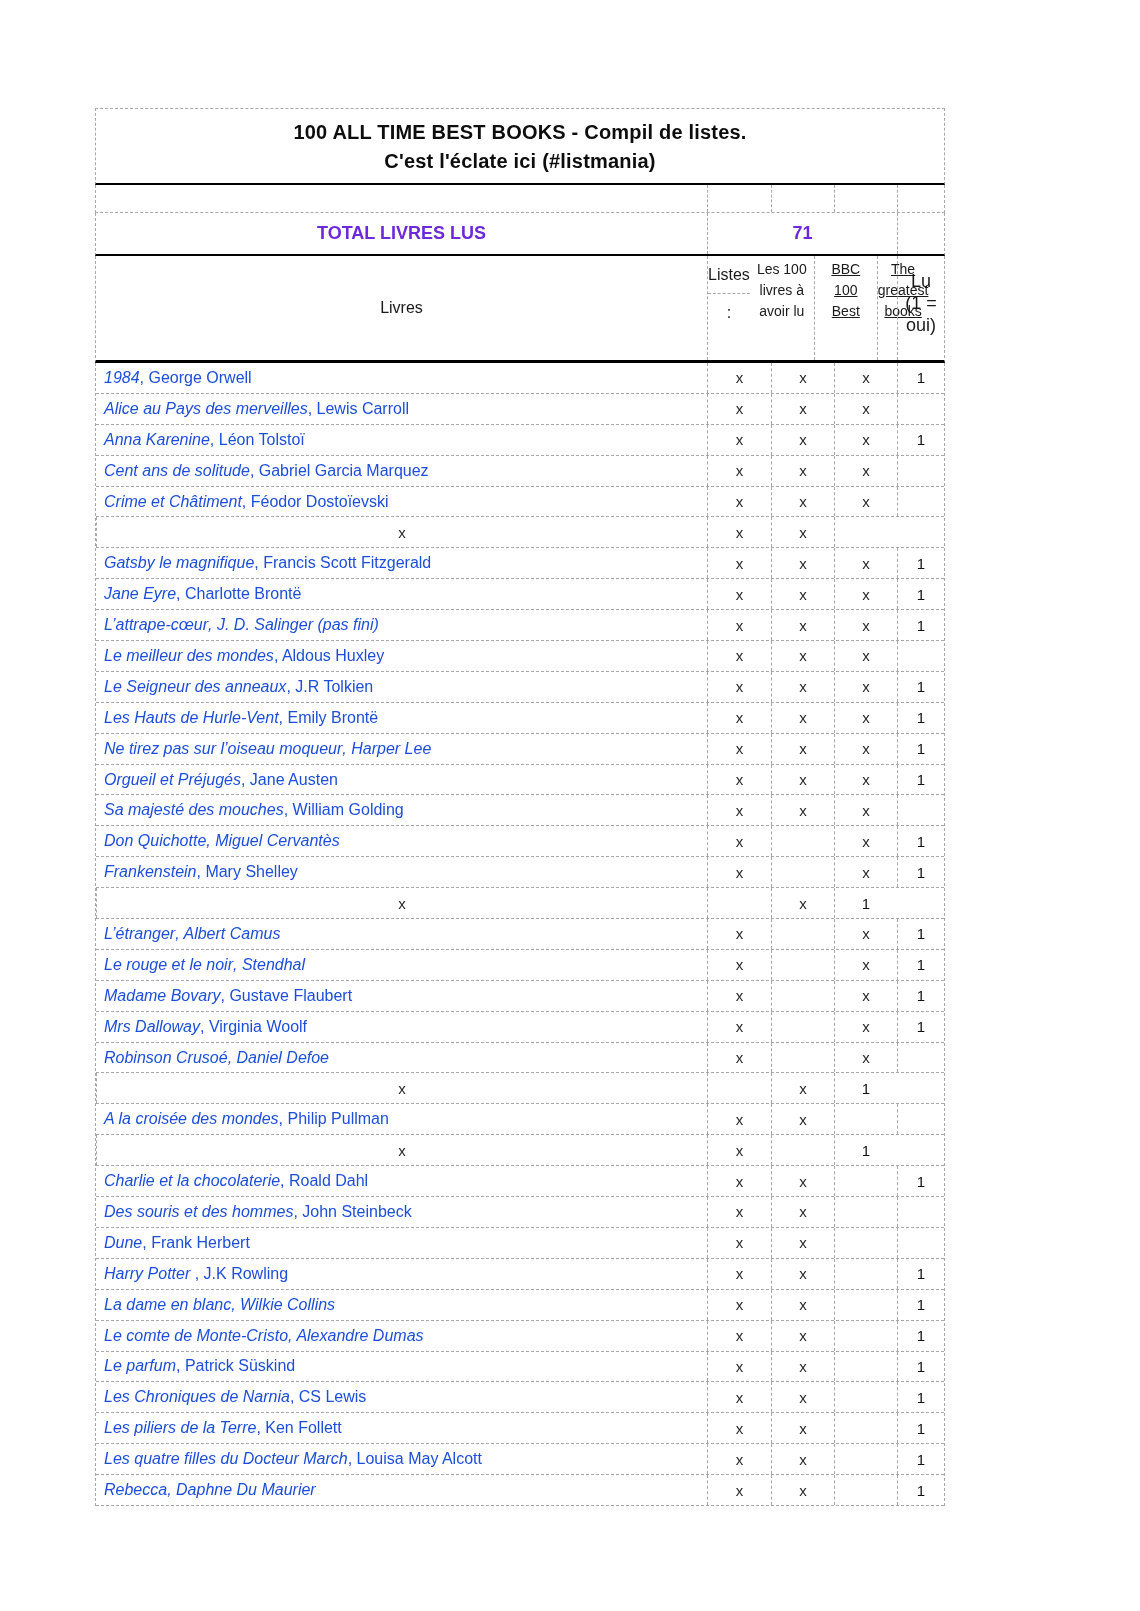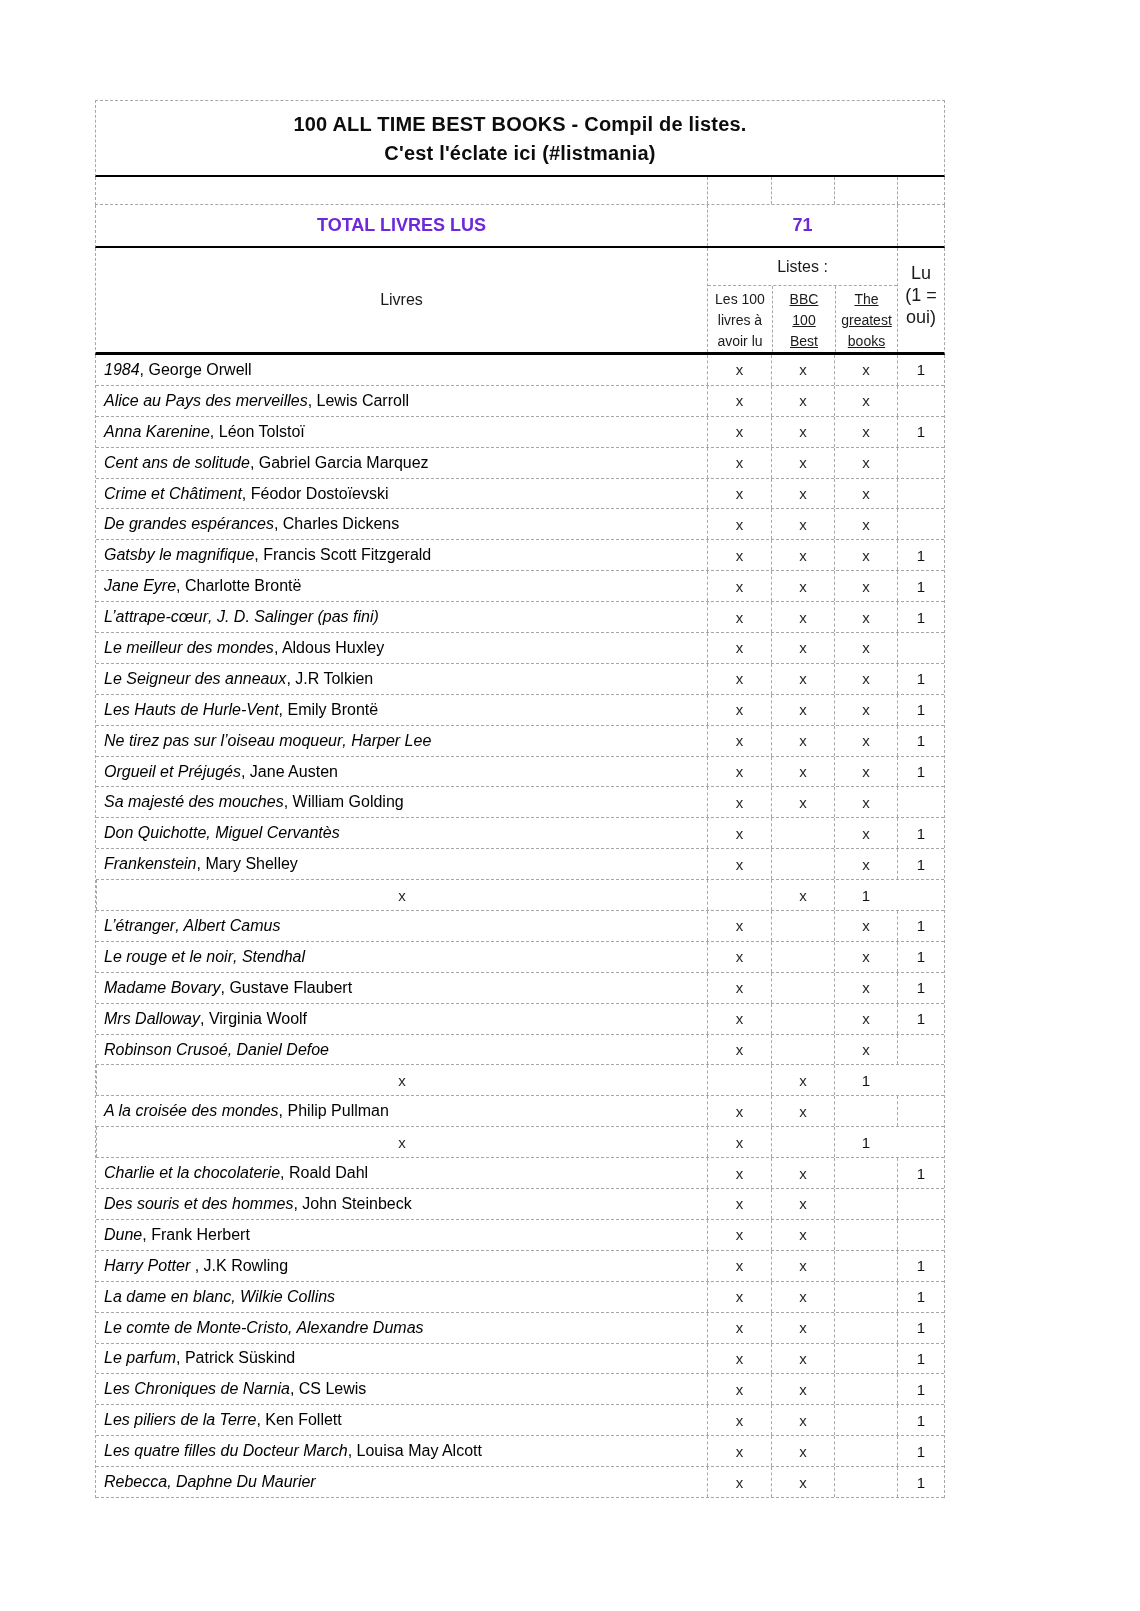--- a/index.html
+++ b/index.html
@@ -1,21 +1,21 @@
 <!DOCTYPE html>
 <html><head>
 <meta charset="utf-8">
 <style>
   * { margin:0; padding:0; box-sizing:border-box; }
   html,body { background:#ffffff; }
   body {
     width:1140px; height:1611px; position:relative;
     font-family:"Liberation Sans", sans-serif;
   }
-  .sheet { position:absolute; left:95px; top:100px; width:850px; }
+  .sheet { position:absolute; left:95px; top:108px; width:850px; }
 
   
   .title-block {
     height:77px; border:1px dashed #a8a8a8; border-bottom:2px solid #000;
     text-align:center; padding-top:9px;
   }
   .title-line { font-size:20px; font-weight:bold; color:#0d0d0d; line-height:29px; letter-spacing:0.2px; }
 
   
   .spacer-row {
@@ -32,41 +32,41 @@
   .total-row > div { display:flex; align-items:center; justify-content:center; }
   .total-row > div + div { border-left:1px dashed #a8a8a8; }
   .total-label, .total-value { font-weight:bold; font-size:18px; color:#6d28d9; }
 
   
   .header-block {
     height:107px; display:grid; grid-template-columns:611px 190px 1fr;
     border-left:1px dashed #a8a8a8; border-right:1px dashed #a8a8a8; border-bottom:3px solid #000;
   }
   .livres-cell { display:flex; align-items:center; justify-content:center; font-size:16px; color:#1a1a1a; }
-  .listes-region { border-left:1px dashed #a8a8a8; display:flex; flex-direction:column; }
+  .listes-region { border-left:1px dashed #a8a8a8; display:flex; flex-direction:row; }
   .listes-label {
     height:38px; line-height:38px; text-align:center; font-size:16px; color:#1a1a1a;
     border-bottom:1px dashed #a8a8a8;
   }
   .sub-cols { flex:1; display:grid; grid-template-columns:64px 63px 1fr; }
   .sub-col { text-align:center; font-size:14px; line-height:21px; color:#1a1a1a; white-space:pre-line; padding-top:3px; }
   .sub-col + .sub-col { border-left:1px dashed #a8a8a8;text-decoration:underline; }
   .lu-cell {
     border-left:1px dashed #a8a8a8; display:flex; align-items:center; justify-content:center;
     text-align:center; font-size:18px; line-height:22px; color:#1a1a1a; white-space:pre-line; padding-bottom:10px;
   }
 
   
   .rows { border-left:1px dashed #a8a8a8; border-right:1px dashed #a8a8a8; }
   .row {
     display:grid; grid-template-columns:611px 64px 63px 63px 1fr;
     height:30.9px; border-bottom:1px dashed #a8a8a8;
   }
   .cell { display:flex; align-items:center; overflow:hidden; }
-  .cell.book { padding-left:8px; font-size:16px; color:#000000; white-space:pre; }
+  .cell.book { padding-left:8px; font-size:16px; color:#1d4ed8; white-space:pre; }
   .bt { font-style:italic; }
   .ba { font-style:normal; }
   .ba.it { font-style:italic; }
   .cell.mark { justify-content:center; font-size:15px; color:#2b2b2b; border-left:1px dashed #a8a8a8; }
   .cell.lucol { justify-content:center; font-size:15px; color:#111111; border-left:1px dashed #a8a8a8; }
 </style>
 </head>
 <body>
 
 <div class="sheet">
@@ -146,21 +146,20 @@
 
   <div class="row">
     <div class="cell book"><span class="bt">Crime et Châtiment</span><span class="ba">, Féodor Dostoïevski</span></div>
     <div class="cell mark">x</div>
     <div class="cell mark">x</div>
     <div class="cell mark">x</div>
     <div class="cell lucol"></div>
   </div>
 
   <div class="row">
-    <div class="cell book"><span class="bt">De grandes espérances</span><span class="ba">, Charles Dickens</span></div>
     <div class="cell mark">x</div>
     <div class="cell mark">x</div>
     <div class="cell mark">x</div>
     <div class="cell lucol"></div>
   </div>
 
   <div class="row">
     <div class="cell book"><span class="bt">Gatsby le magnifique</span><span class="ba">, Francis Scott Fitzgerald</span></div>
     <div class="cell mark">x</div>
     <div class="cell mark">x</div>

